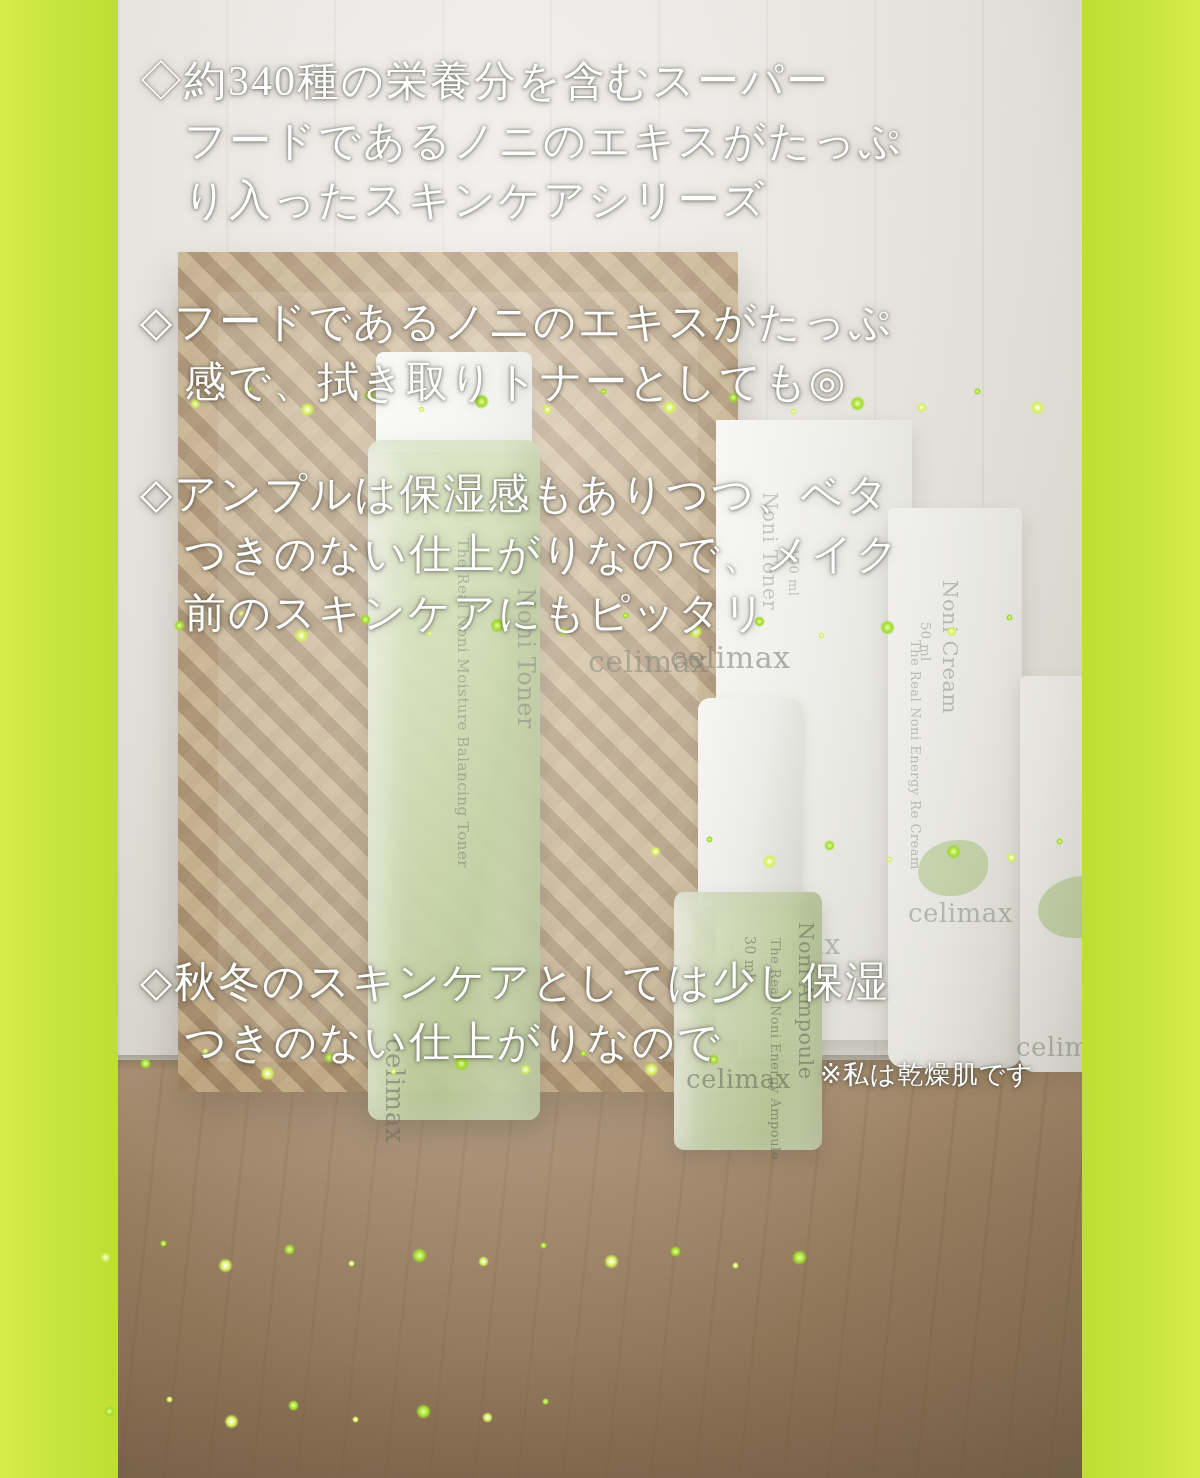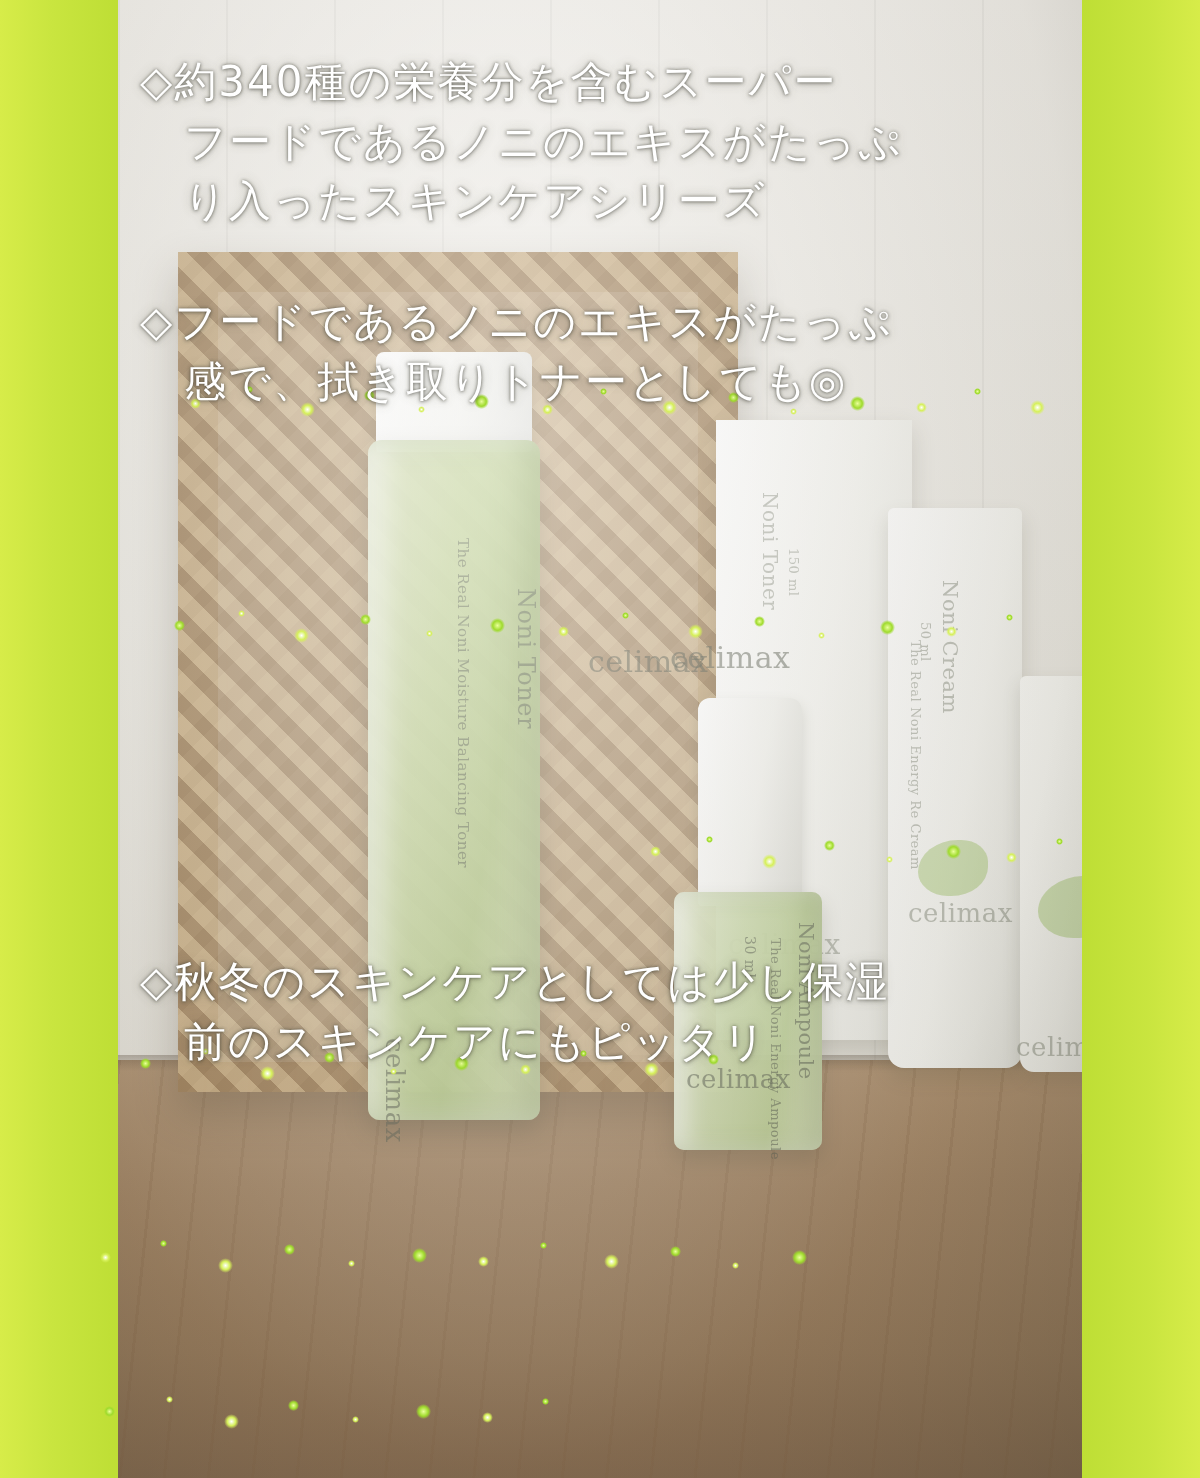--- a/index.html
+++ b/index.html
@@ -194,21 +194,21 @@
     font-family: "DejaVu Sans", sans-serif;
     font-weight: 400;
     letter-spacing: 2px;
     line-height: 1.42;
     text-shadow:
       0 0 3px rgba(60,60,50,0.55),
       0 1px 4px rgba(50,50,40,0.45),
       0 0 12px rgba(80,80,60,0.3);
     white-space: pre-line;
   }
-  .hand.b1 { left: 140px; top: 52px;   width: 980px; font-size: 42px; }
+  .hand.b1 { left: 140px; top: 52px;   width: 980px; font-size: 42px; font-family: Liberation Serif, serif; }
   .hand.b2 { left: 140px; top: 292px;  width: 980px; font-size: 42px; }
   .hand.b3 { left: 140px; top: 464px;  width: 980px; font-size: 42px; }
   .hand.b4 { left: 140px; top: 712px;  width: 980px; font-size: 42px; }
   .hand.b5 { left: 140px; top: 952px;  width: 980px; font-size: 42px; }
   .hand.note { left: 820px; top: 1056px; width: 330px; font-size: 26px; letter-spacing: 1px; }
   .hand.b6 { left: 78px;  top: 1140px; width: 1060px; font-size: 40px; }
   .hand.b7 { left: 78px;  top: 1300px; width: 1060px; font-size: 40px; }
 
   
   .sparkles {
@@ -354,16 +354,20 @@
     <div class="sp g lg" style="left:336px; top:12px;"></div>
     <div class="sp" style="left:402px; top:20px;"></div>
     <div class="sp g sm" style="left:462px; top:6px;"></div>
   </div>
 
   <div class="hand b1">◇約340種の栄養分を含むスーパー
 　フードであるノニのエキスがたっぷ
 　り入ったスキンケアシリーズ</div>
   <div class="hand b2">◇フードであるノニのエキスがたっぷ
 　感で、拭き取りトナーとしても◎</div>
+  <div class="hand b3">◇アンプルは保湿感もありつつ、ベタ
+　つきのない仕上がりなので、メイク
+　前のスキンケアにもピッタリ</div>
   <div class="hand b5">◇秋冬のスキンケアとしては少し保湿
-　前のスキンケアにもピッタリ</div>
+　つきのない仕上がりなので</div>
+  <div class="hand note">※私は乾燥肌です</div>
 
 </div>
 
 </body></html>

